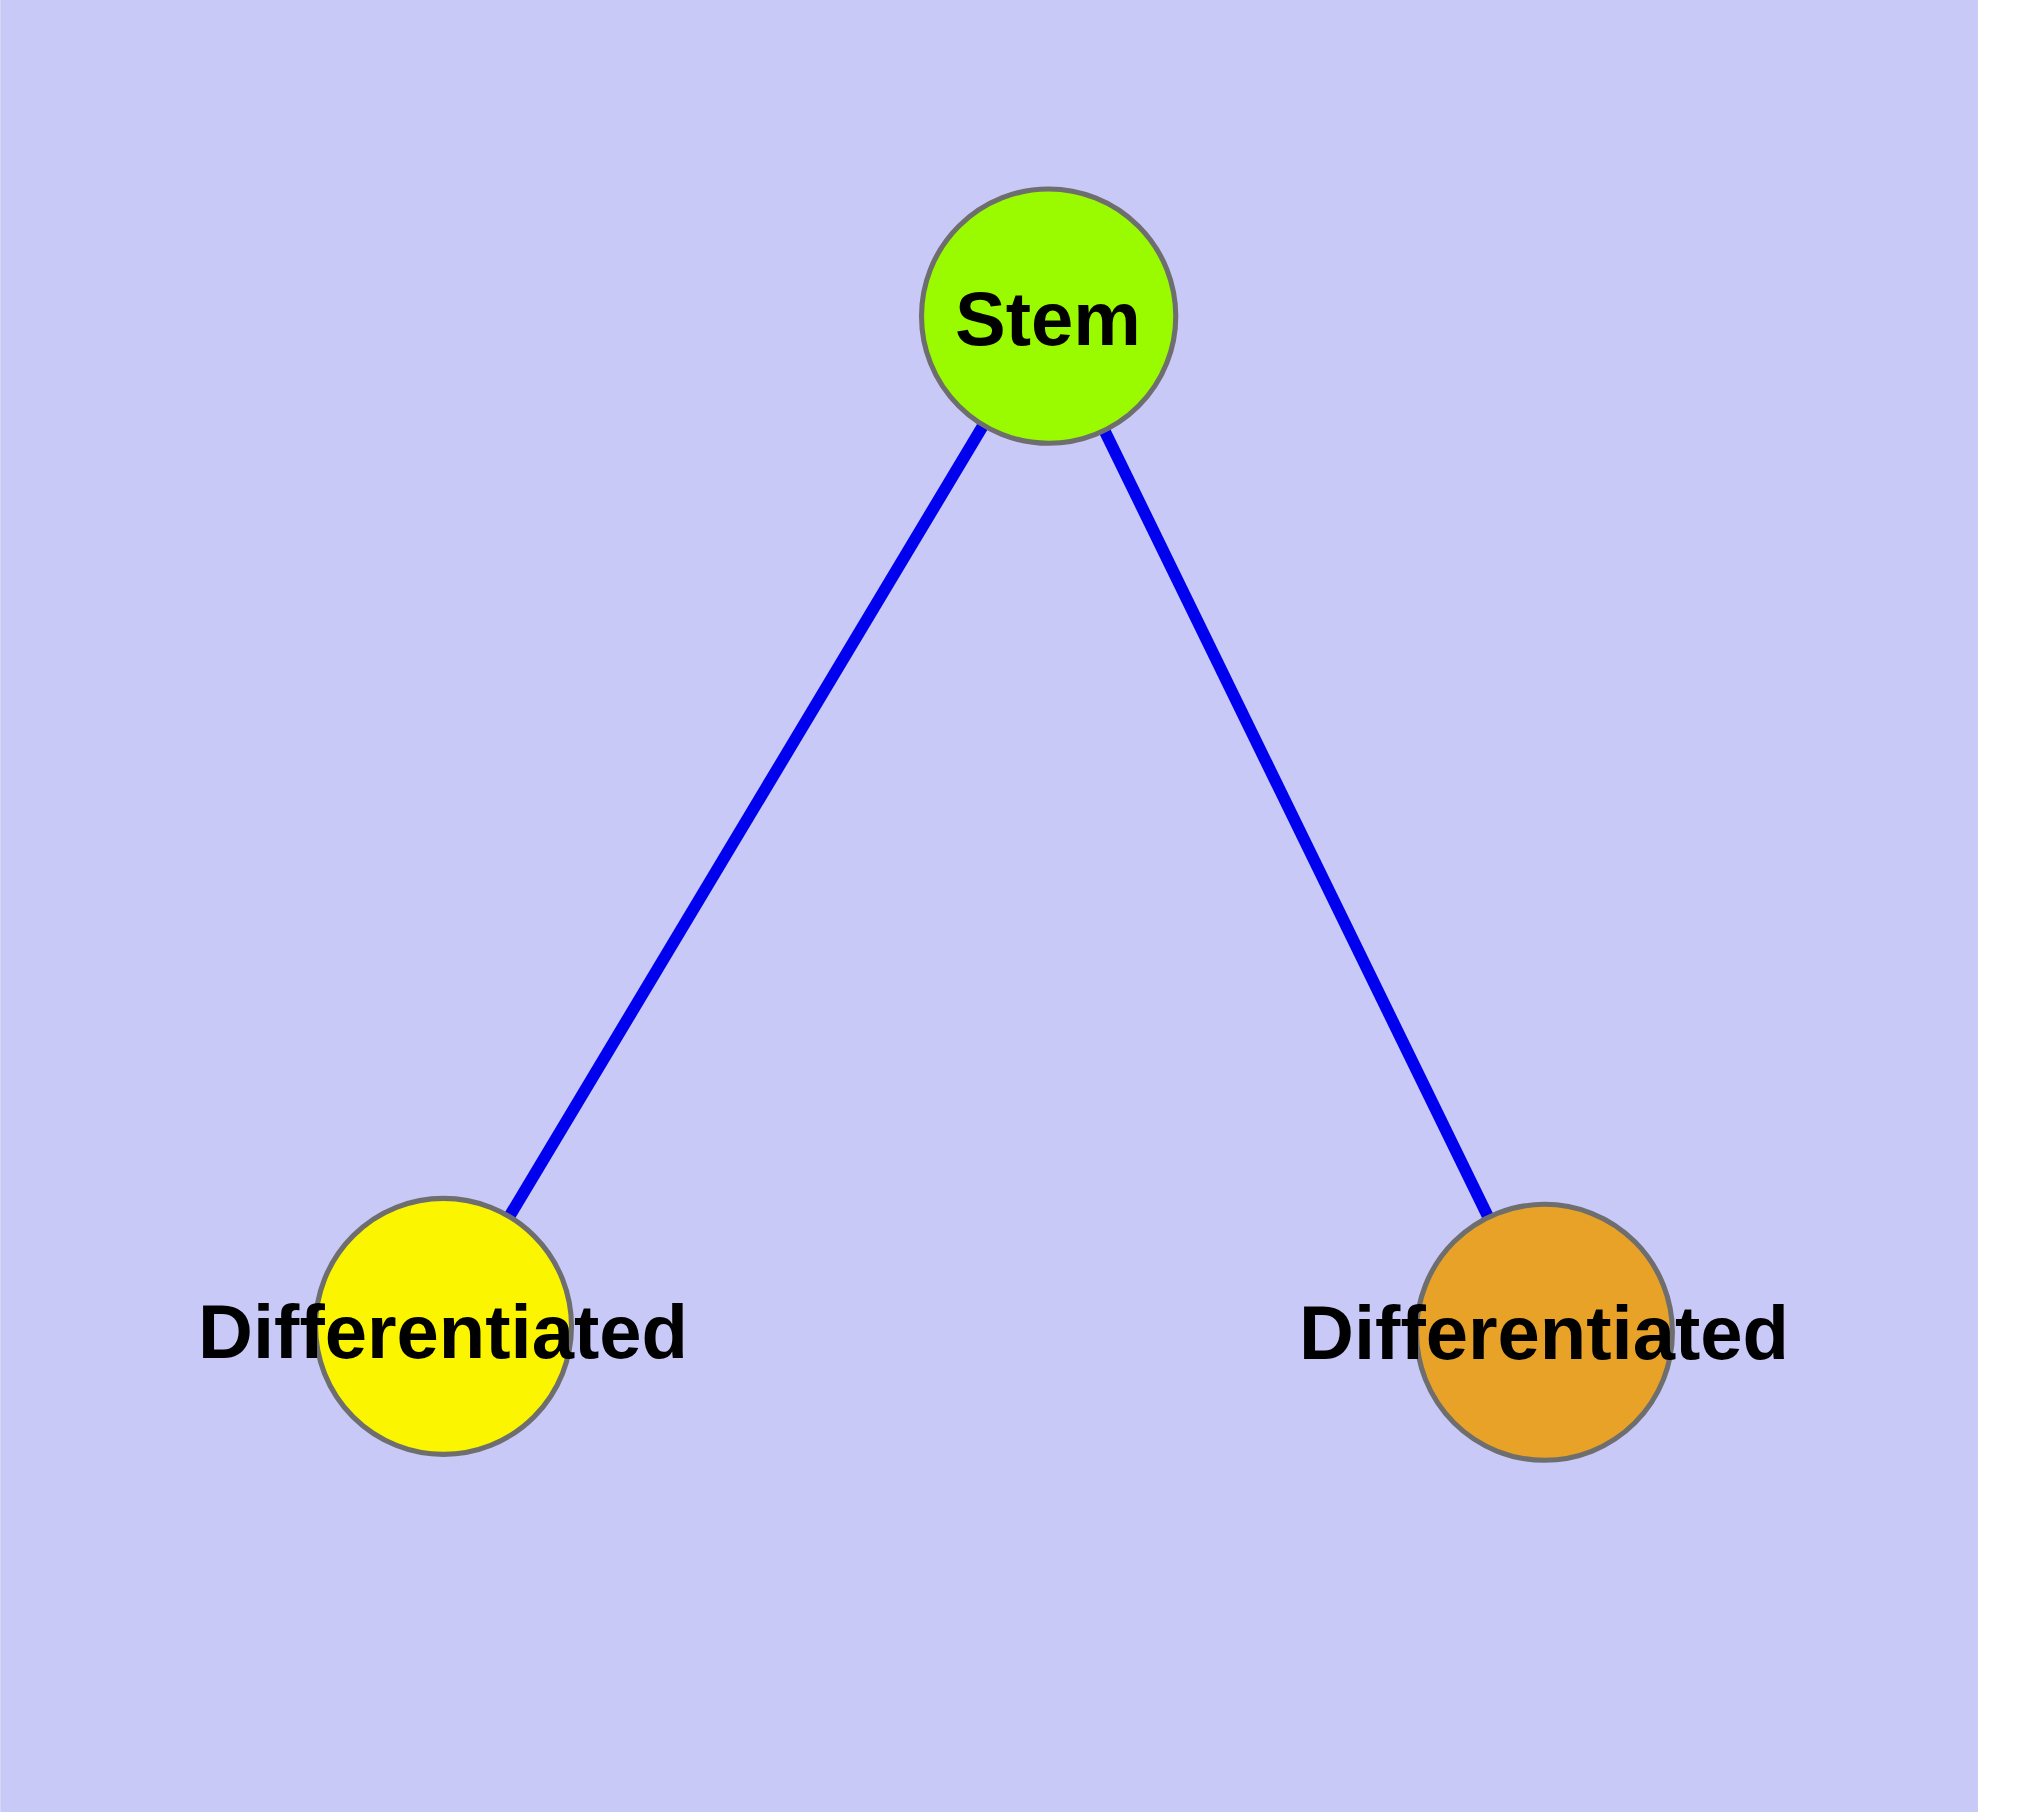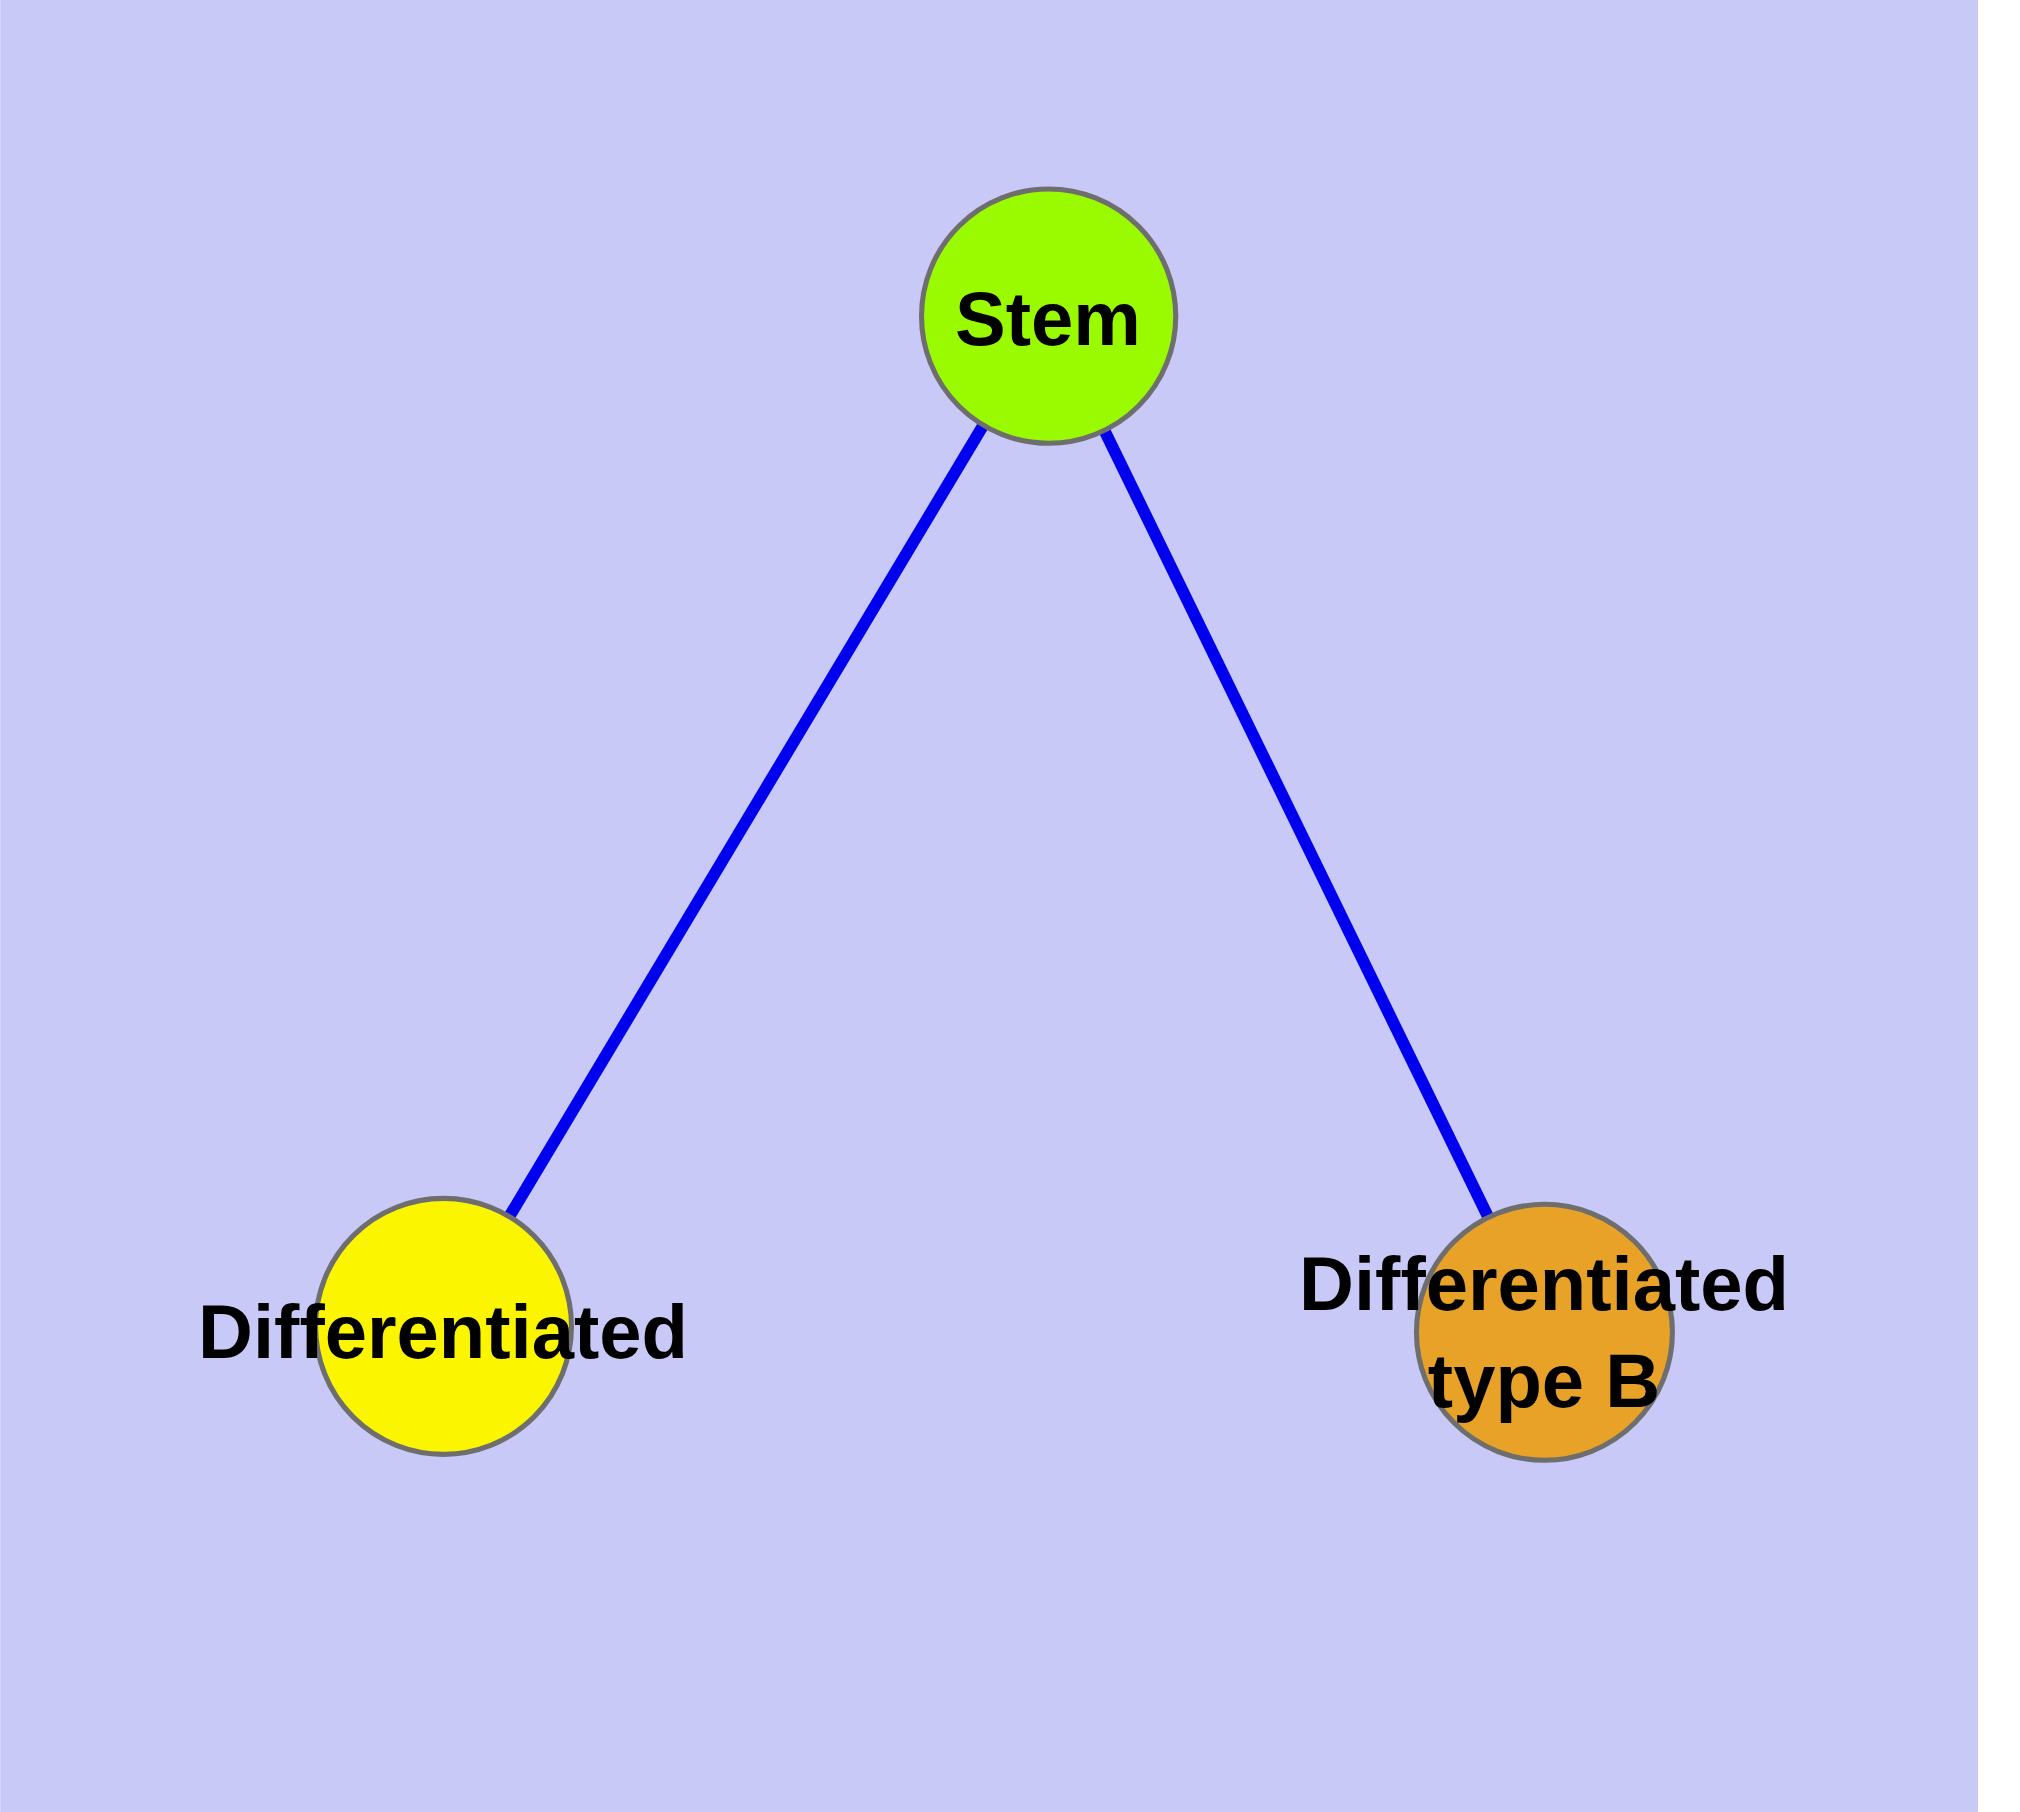--- a/index.html
+++ b/index.html
@@ -53,17 +53,16 @@
   <div class="node-label" style="left:1048px; top:318px;">
     <div>Stem</div>
   </div>
 
   <div class="node-label" style="left:443px; top:1331px;">
     <div>Differentiated</div>
   </div>
 
   <div class="node-label" style="left:1544px; top:1332px;">
     <div>Differentiated</div>
-    <div>type B</div>
   </div>
 
 </div>
 
 
 </body></html>

